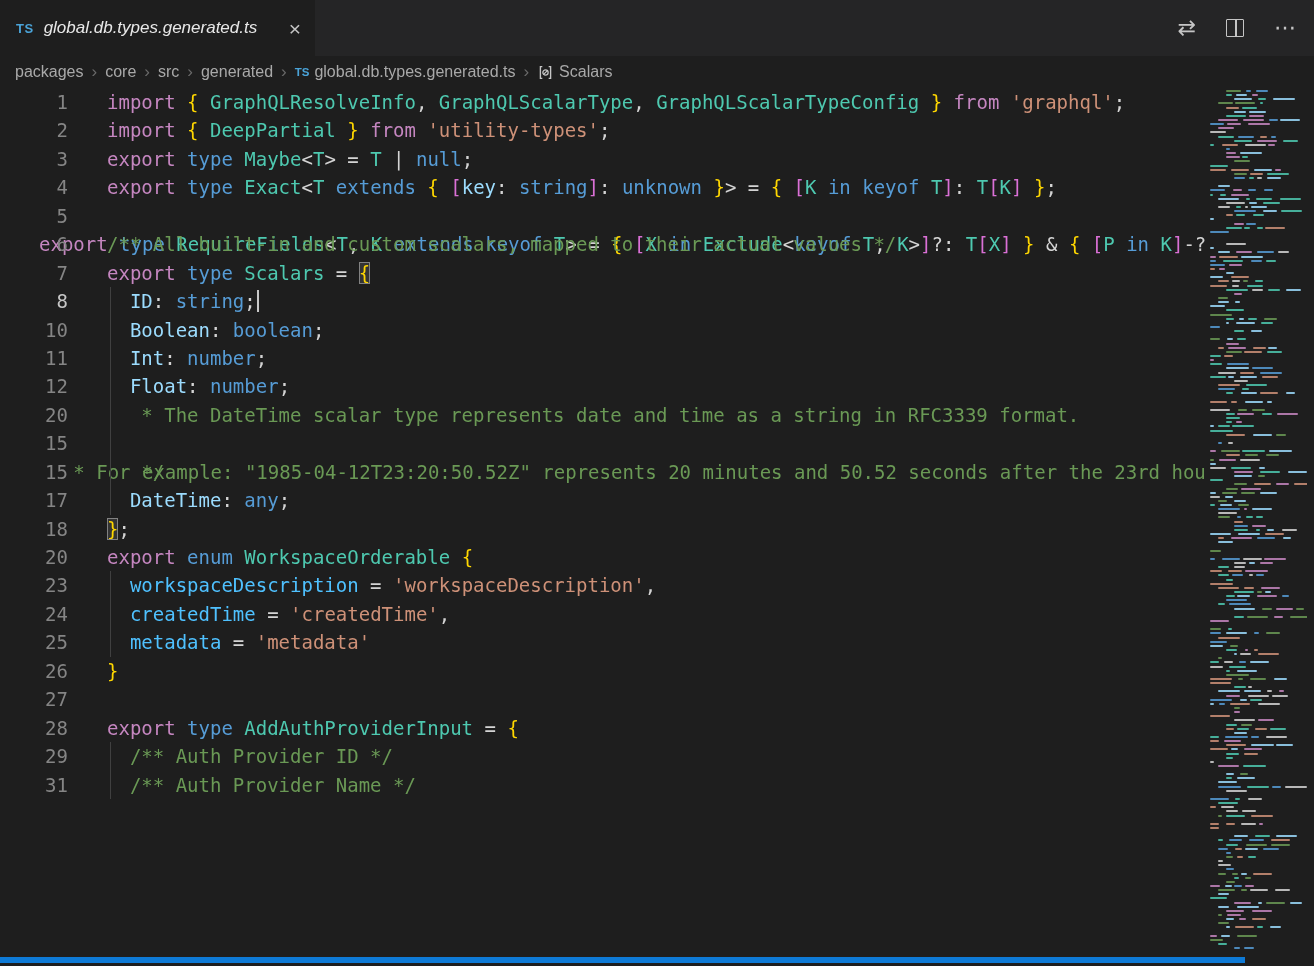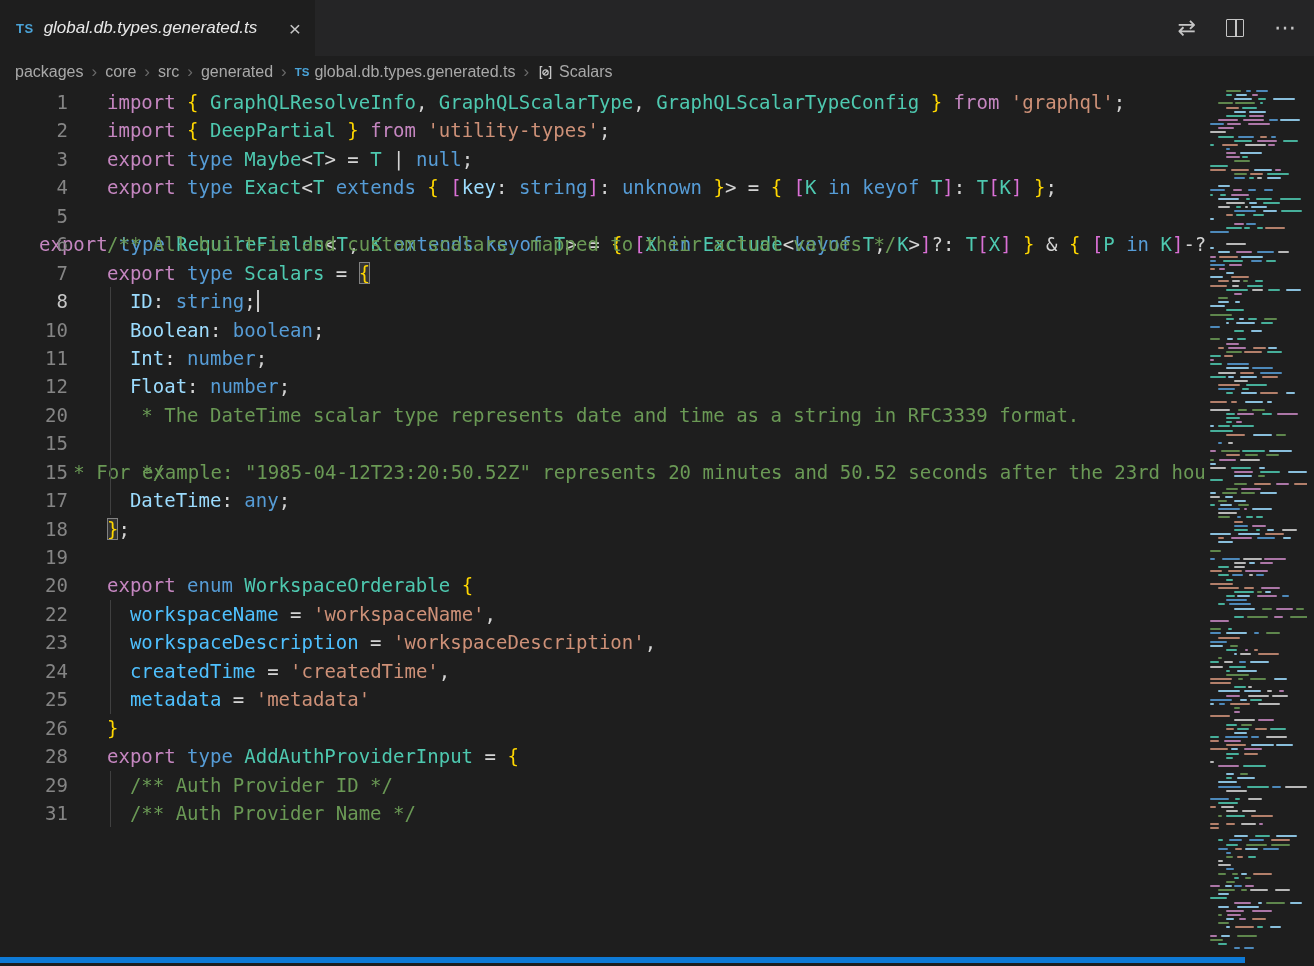--- a/index.html
+++ b/index.html
@@ -142,27 +142,26 @@
         <div class="row"><span class="ln">7</span><span class="lt"><span class="c-kc">export </span><span class="c-kw">type </span><span class="c-ty">Scalars</span><span class="c-pu"> = </span><span class="c-b1 c-match">{</span></span></div>
         <div class="row"><span class="ln active">8</span><span class="guide"></span><span class="lt"><span class="c-pu">  </span><span class="c-va">ID</span><span class="c-pu">: </span><span class="c-kw">string</span><span class="c-pu">;</span><span class="cursor"></span></span></div>
         <div class="row"><span class="ln">10</span><span class="guide"></span><span class="lt"><span class="c-pu">  </span><span class="c-va">Boolean</span><span class="c-pu">: </span><span class="c-kw">boolean</span><span class="c-pu">;</span></span></div>
         <div class="row"><span class="ln">11</span><span class="guide"></span><span class="lt"><span class="c-pu">  </span><span class="c-va">Int</span><span class="c-pu">: </span><span class="c-kw">number</span><span class="c-pu">;</span></span></div>
         <div class="row"><span class="ln">12</span><span class="guide"></span><span class="lt"><span class="c-pu">  </span><span class="c-va">Float</span><span class="c-pu">: </span><span class="c-kw">number</span><span class="c-pu">;</span></span></div>
         <div class="row"><span class="ln">20</span><span class="guide"></span><span class="lt"><span class="c-co">   * The DateTime scalar type represents date and time as a string in RFC3339 format.</span></span></div>
         <div class="row"><span class="ln">15</span><span class="guide"></span><span class="lt"><span class="c-co">   * For example: "1985-04-12T23:20:50.52Z" represents 20 minutes and 50.52 seconds after the 23rd hour of April 12th, 1985 in UTC.</span></span></div>
         <div class="row"><span class="ln">15</span><span class="guide"></span><span class="lt"><span class="c-co">   */</span></span></div>
         <div class="row"><span class="ln">17</span><span class="guide"></span><span class="lt"><span class="c-pu">  </span><span class="c-va">DateTime</span><span class="c-pu">: </span><span class="c-kw">any</span><span class="c-pu">;</span></span></div>
         <div class="row"><span class="ln">18</span><span class="lt"><span class="c-b1 c-match">}</span><span class="c-pu">;</span></span></div>
-        <div class="row"><span class="ln">19</span><span class="lt"></span></div>
         <div class="row"><span class="ln">20</span><span class="lt"><span class="c-kc">export </span><span class="c-kw">enum </span><span class="c-ty">WorkspaceOrderable </span><span class="c-b1">{</span></span></div>
-        <div class="row"><span class="ln">22</span><span class="guide"></span><span class="lt"><span class="c-pu">  </span><span class="c-en">workspaceName</span><span class="c-pu"> = </span><span class="c-st">'workspaceName'</span><span class="c-pu">,</span></span></div>
         <div class="row"><span class="ln">23</span><span class="guide"></span><span class="lt"><span class="c-pu">  </span><span class="c-en">workspaceDescription</span><span class="c-pu"> = </span><span class="c-st">'workspaceDescription'</span><span class="c-pu">,</span></span></div>
         <div class="row"><span class="ln">24</span><span class="guide"></span><span class="lt"><span class="c-pu">  </span><span class="c-en">createdTime</span><span class="c-pu"> = </span><span class="c-st">'createdTime'</span><span class="c-pu">,</span></span></div>
         <div class="row"><span class="ln">25</span><span class="guide"></span><span class="lt"><span class="c-pu">  </span><span class="c-en">metadata</span><span class="c-pu"> = </span><span class="c-st">'metadata'</span></span></div>
         <div class="row"><span class="ln">26</span><span class="lt"><span class="c-b1">}</span></span></div>
+        <div class="row"><span class="ln">27</span><span class="lt"></span></div>
         <div class="row"><span class="ln">28</span><span class="lt"><span class="c-kc">export </span><span class="c-kw">type </span><span class="c-ty">AddAuthProviderInput</span><span class="c-pu"> = </span><span class="c-b1">{</span></span></div>
         <div class="row"><span class="ln">29</span><span class="guide"></span><span class="lt"><span class="c-co">  /** Auth Provider ID */</span></span></div>
         <div class="row"><span class="ln">31</span><span class="guide"></span><span class="lt"><span class="c-co">  /** Auth Provider Name */</span></span></div>
       </div>
     <div class="minimap" id="minimap">
         <div class="mm-row">
           <span class="mm-seg" style="left: 16px; width: 14.8032px; background: rgb(106, 153, 85);"></span>
           <span class="mm-seg" style="left: 36.0313px; width: 4.60052px; background: rgb(86, 156, 214);"></span>
           <span class="mm-seg" style="left: 46.2782px; width: 12.0065px; background: rgb(86, 156, 214);"></span>
         </div>

